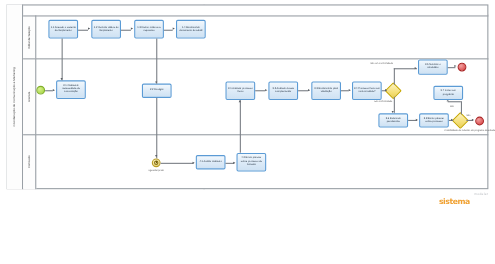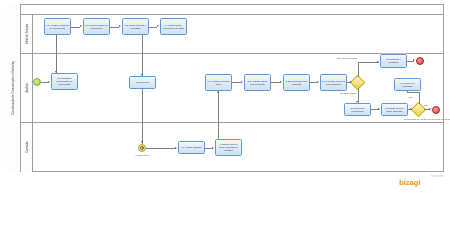--- a/index.html
+++ b/index.html
@@ -242,16 +242,16 @@
   </div>
   <div class="ln lnh" style="left:205px;top:147.8px;width:8px;"></div>
   <div class="arw arw-r" style="left:212px;top:146.5px;"></div>
 
   <div class="task" style="left:215px;top:139px;width:27px;height:17px;">
     <span>4.2 Emitir parecer sobre processo de bolsista</span>
   </div>
 
   <div class="wm">
     <div class="b2">modeler</div>
-    <div class="b1">bizagi</div>
+    <div class="b1">sistema</div>
   </div>
 
 </div>
 
 </body></html>

